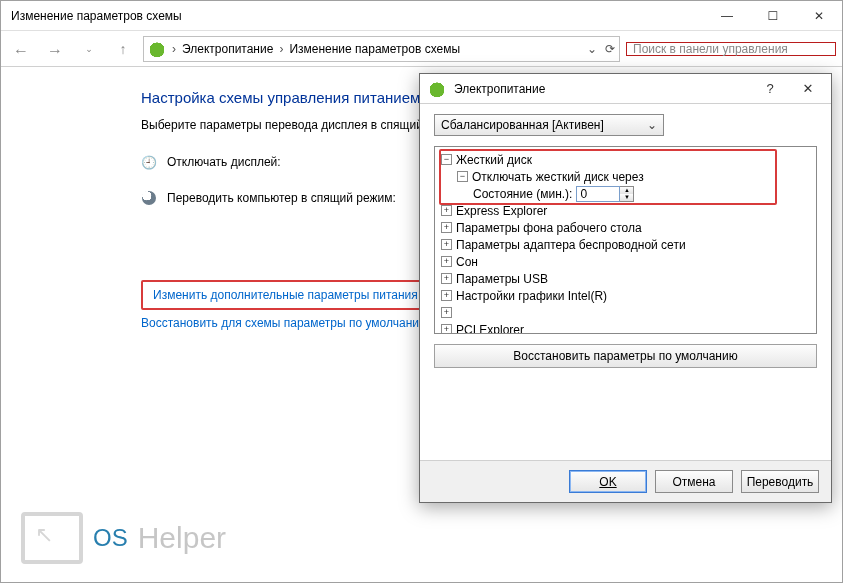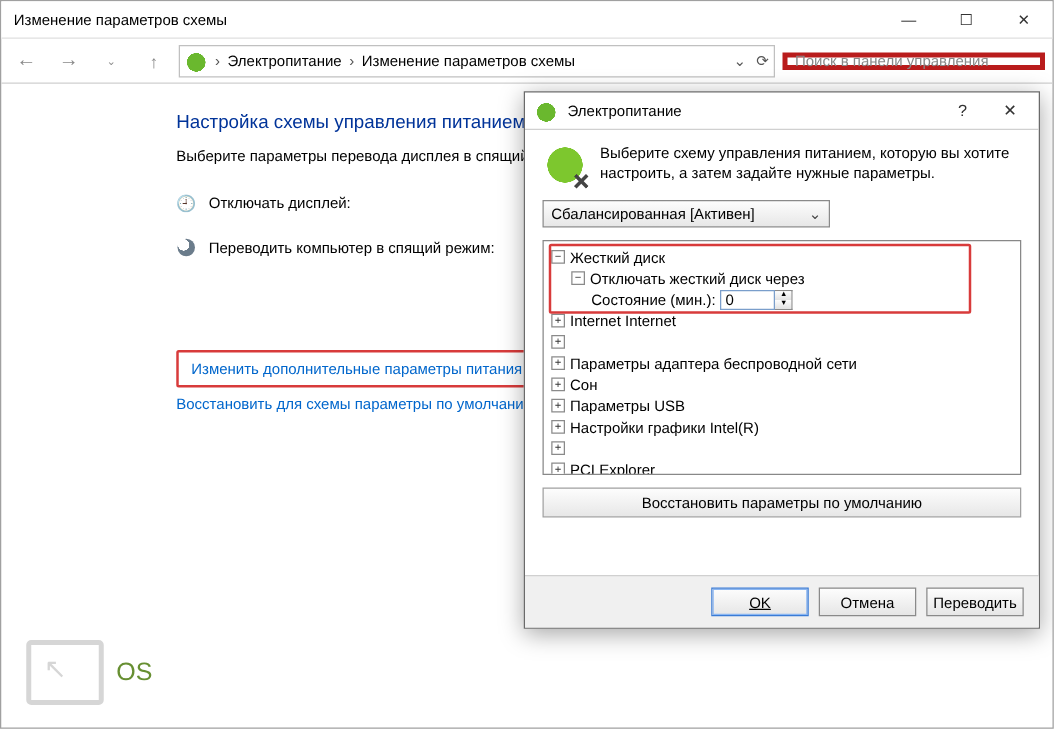--- a/index.html
+++ b/index.html
@@ -11,42 +11,42 @@
 .caption-btns { margin-left: auto; display: flex; }
 .caption-btns div { width: 46px; height: 30px; display: flex; align-items: center; justify-content: center; color: #333; }
 
 .navbar { height: 36px; display: flex; align-items: center; padding: 0 6px; gap: 6px; border-bottom: 1px solid #d0d0d0; }
 .nav-arrow { width: 28px; height: 28px; display: flex; align-items: center; justify-content: center; color: #888; font-size: 16px; }
 .nav-arrow.up { font-size: 14px; }
 .addrbar { flex: 1; height: 26px; border: 1px solid #c0c0c0; display: flex; align-items: center; padding: 0 4px; gap: 6px; background: #fff; }
 .addrbar .chev { color: #555; }
 .crumb { color: #000; }
 .addr-tail { margin-left: auto; display: flex; gap: 8px; color: #555; }
-.searchbox { width: 210px; height: 14px; border: 4px solid #b91c1c; display: flex; align-items: center; padding: 0 6px; color: #888; }
+.searchbox { width: 210px; height: 14px; border: 1px solid #b91c1c; display: flex; align-items: center; padding: 0 6px; color: #888; }
 
 .content { padding: 22px 30px 0 140px; position: relative; }
 .page-title { color: #003399; font-size: 15px; margin-bottom: 12px; }
 .page-sub { color: #000; margin-bottom: 20px; }
 .row { display: flex; align-items: center; margin-bottom: 16px; gap: 10px; }
 .row .icon { width: 16px; height: 16px; display: inline-flex; align-items: center; justify-content: center; }
 .row .label { flex: 1; }
 .row .val { width: 46px; height: 20px; border: 1px solid #a0a0a0; background: #fff; display: flex; align-items: center; padding: 0 4px; }
 .linklike { color: #0066cc; margin-top: 6px; margin-bottom: 10px; display: inline-block; }
 .redbox { border: 2px solid #d83b3b; border-radius: 2px; padding: 6px 10px; display: inline-block; margin-top: 48px; }
 
 
 .pwr-ico { width: 18px; height: 18px; background:
   radial-gradient(circle at 50% 55%, #6ab82e 0 55%, transparent 56%);
   position: relative; border-radius: 3px; }
 
 
 .watermark { position: absolute; left: 20px; bottom: 18px; display: flex; align-items: center; gap: 10px; opacity: .85; }
 .wm-sq { width: 62px; height: 52px; border: 4px solid #cfcfcf; border-radius: 4px; position: relative; }
 .wm-sq::after { content: "↖"; position: absolute; left: 10px; top: 6px; color: #cfcfcf; font-size: 22px; }
-.wm-txt1 { color: #4d7c0f; font-size: 20px; font-weight: 300; }
+.wm-txt1 { color: #0369a1; font-size: 24px; font-weight: 300; }
 .wm-txt2 { color: #bdbdbd; font-size: 30px; font-weight: 300; }
 
 
 .dialog { position: absolute; left: 418px; top: 72px; width: 413px; height: 430px; background: #fff; border: 1px solid #6a6a6a; box-shadow: 0 4px 18px rgba(0,0,0,.35); display: flex; flex-direction: column; }
 .dlg-titlebar { height: 30px; display: flex; align-items: center; padding: 0 8px; gap: 8px; border-bottom: 1px solid #d0d0d0; }
 .dlg-titlebar .title { flex: 1; }
 .dlg-ctrl { width: 30px; text-align: center; color: #333; font-size: 13px; }
 
 .tabstrip { height: 26px; display: flex; align-items: flex-end; padding-left: 6px; border-bottom: 1px solid #b0b0b0; }
 .tab { height: 24px; padding: 0 10px; border: 1px solid #b0b0b0; border-bottom: 1px solid #fff; background: #fff; display: flex; align-items: center; position: relative; top: 1px; }
@@ -142,36 +142,33 @@
   <span class="redbox">
     <span class="linklike" style="margin:0">Изменить дополнительные параметры питания</span>
   </span>
   <div></div>
   <span class="linklike">Восстановить для схемы параметры по умолчанию</span>
 </div>
 
 <div class="watermark">
   <div class="wm-sq"></div>
   <span class="wm-txt1">OS</span>
+  <span class="wm-txt2">Helper</span>
 </div>
 
 <div class="dialog">
   <div class="dlg-titlebar">
     <span class="pwr-ico"></span>
     <span class="title">Электропитание</span>
     <span class="dlg-ctrl">?</span>
     <span class="dlg-ctrl">✕</span>
   </div>
 
 
   <div class="dlg-body">
-    <div class="info-row">
-      <div class="big-ico"></div>
-      <div class="info-text">Выберите схему управления питанием, которую вы хотите настроить, а затем задайте нужные параметры.</div>
-    </div>
 
     <div class="scheme-select">
       <span>Сбалансированная [Активен]</span>
       <span class="dd">⌄</span>
     </div>
 
     <div class="tree-wrap">
       <div class="red-frame"></div>
       <div class="tree">
         <div class="tree-row">
@@ -187,24 +184,25 @@
           <span class="spin">
             <input value="0" style="">
             <span class="arrows">
                 <div>▲</div>
                 <div>▼</div>
               </span>
           </span>
         </div>
         <div class="tree-row">
             <span class="exp">+</span>
-            <span>Internet Internet</span>
-          </div>
-        <div class="tree-row">
-            <span class="exp">+</span>
+            <span>Express Explorer</span>
+          </div>
+        <div class="tree-row">
+            <span class="exp">+</span>
+            <span>Параметры фона рабочего стола</span>
           </div>
         <div class="tree-row">
             <span class="exp">+</span>
             <span>Параметры адаптера беспроводной сети</span>
           </div>
         <div class="tree-row">
             <span class="exp">+</span>
             <span>Сон</span>
           </div>
         <div class="tree-row">

